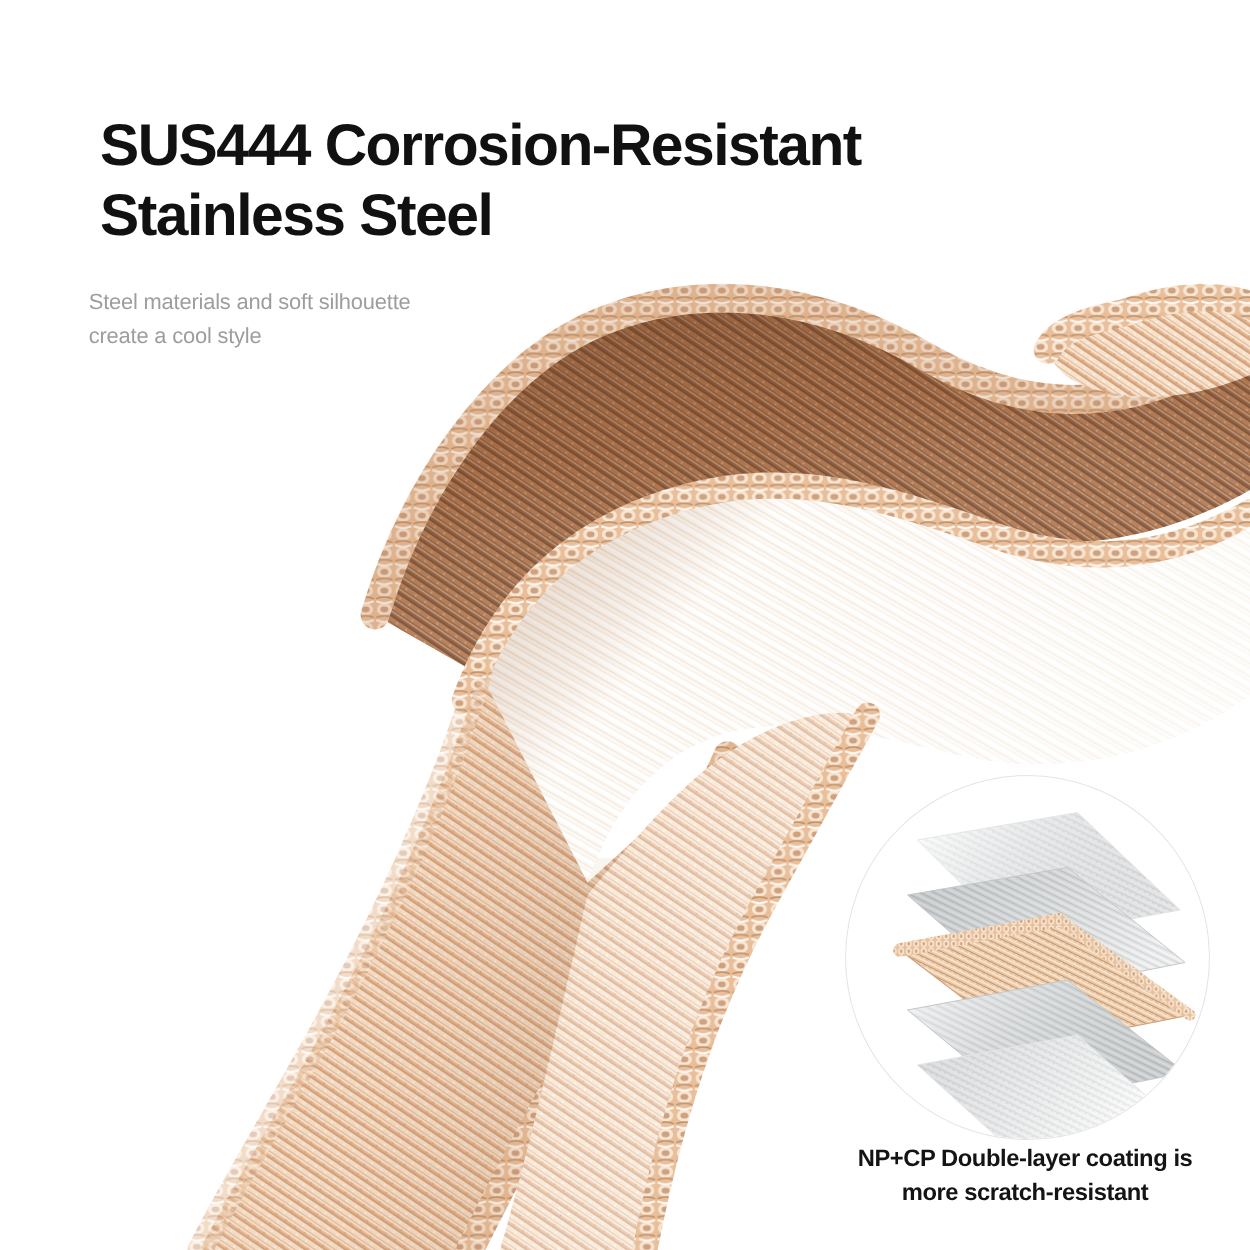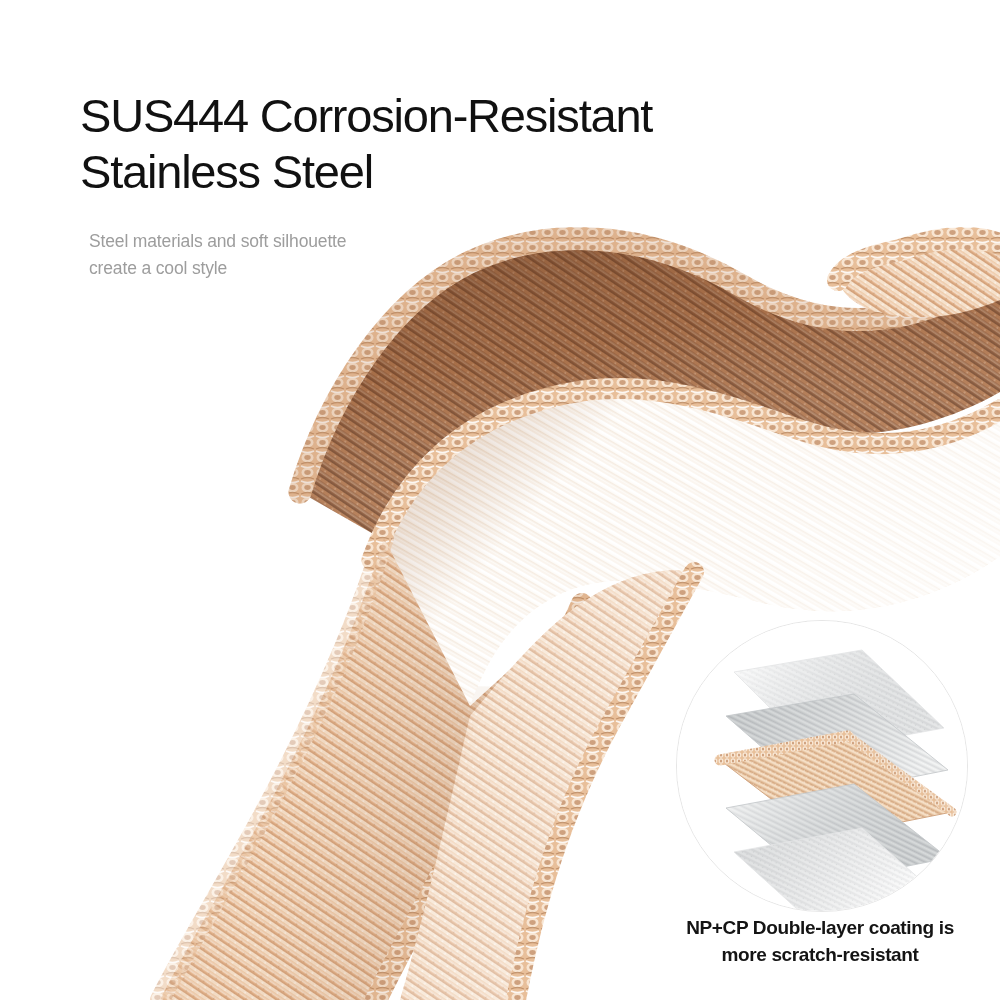--- a/index.html
+++ b/index.html
@@ -18,29 +18,29 @@
     overflow: hidden;
   }
 
   
   .headline {
     position: absolute;
     left: 80px;
     top: 88px;
     width: 820px;
     font-size: 47px;
-    font-weight: 400;
+    font-weight: 700;
     line-height: 1.19;
     letter-spacing: -1.2px;
     color: #111111;
     white-space: pre-line;
   }
   .subhead {
     position: absolute;
-    left: 89px;
+    left: 71px;
     top: 228px;
     width: 420px;
     font-size: 17.5px;
     font-weight: 400;
     line-height: 1.52;
     letter-spacing: -0.15px;
     color: #9d9d9d;
     white-space: pre-line;
   }
 

